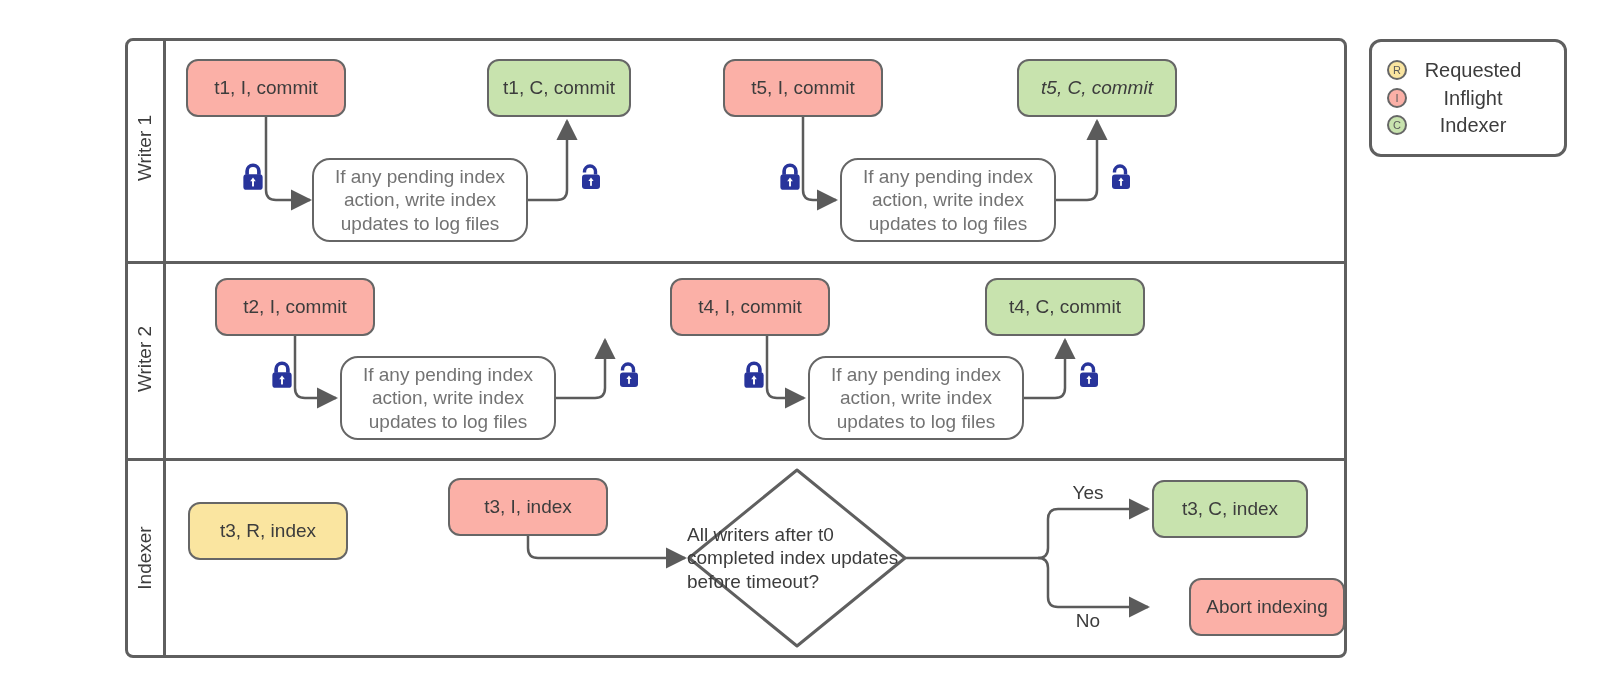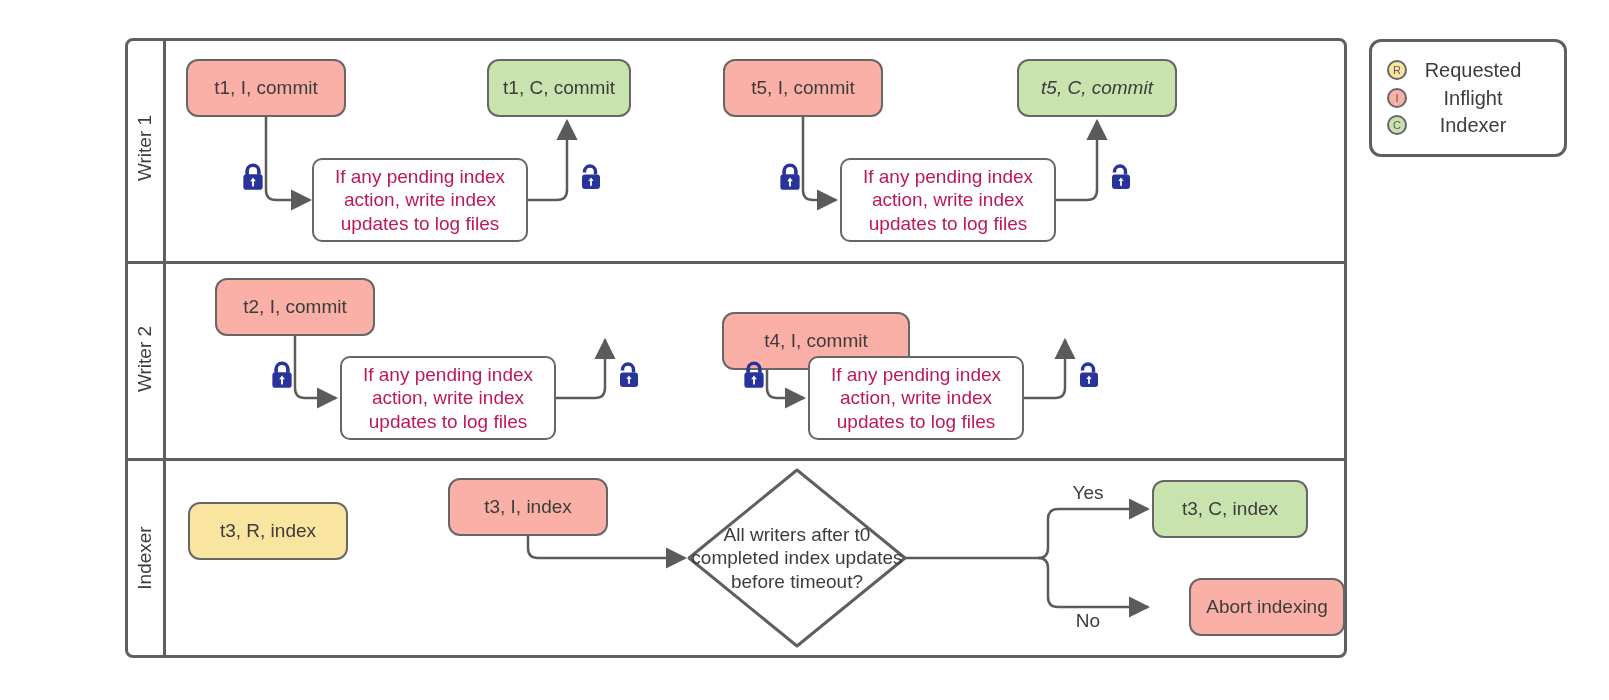--- a/index.html
+++ b/index.html
@@ -14,24 +14,24 @@
   .hline{position:absolute;left:125px;width:1222px;height:0;border-top:3px solid #5f5f5f;}
   .lane-label{position:absolute;transform:translate(-50%,-50%) rotate(-90deg);
     font-size:19px;white-space:nowrap;color:#3c3c3c;}
   .node{position:absolute;box-sizing:border-box;height:58px;border:2.5px solid #666666;
     border-radius:12px;display:flex;align-items:center;justify-content:center;
     font-size:19px;color:#3c3c3c;}
   .inflight{background:#fbb0a7;}
   .commit{background:#c8e3ae;}
   .requested{background:#fae5a0;margin-top:24px;}
   .note{position:absolute;box-sizing:border-box;width:216px;height:84px;background:#ffffff;
-    border:2.5px solid #666666;border-radius:10px;display:flex;align-items:center;justify-content:center;
-    text-align:center;font-size:19px;line-height:1.22;color:#be185d;padding:0 4px;}
+    border:2.5px solid #666666;border-radius:18px;display:flex;align-items:center;justify-content:center;
+    text-align:center;font-size:19px;line-height:1.22;color:#737373;padding:0 4px;}
   .diamond-text{position:absolute;left:687px;top:472px;width:220px;height:172px;
-    display:flex;align-items:center;justify-content:center;text-align:center;
+    display:flex;align-items:center;justify-content:center;
     font-size:19px;line-height:1.22;color:#3c3c3c;}
   .edge-label{position:absolute;width:56px;text-align:center;font-size:19px;color:#3c3c3c;}
   .lock{position:absolute;width:26px;height:30px;}
   .legend{position:absolute;left:1369px;top:39px;width:198px;height:118px;box-sizing:border-box;
     border:3px solid #5f5f5f;border-radius:12px;background:#ffffff;}
   .legend-dot{position:absolute;width:20px;height:20px;border:2px solid #666666;border-radius:50%;
     box-sizing:border-box;display:flex;align-items:center;justify-content:center;
     font-size:11px;color:#5a5a5a;}
   .legend-label{position:absolute;left:1408px;width:130px;text-align:center;font-size:20px;color:#3c3c3c;}
 </style>
@@ -73,21 +73,22 @@
 
   <div class="node inflight" style="left:186px;top:59px;width:160px;">t1, I, commit</div>
   <div class="node commit" style="left:487px;top:59px;width:144px;">t1, C, commit</div>
   <div class="note" style="left:312px;top:158px;">If any pending index action, write index updates to log files</div>
   <div class="node inflight" style="left:723px;top:59px;width:160px;">t5, I, commit</div>
   <div class="node commit" style="left:1017px;top:59px;width:160px;font-style:italic;">t5, C, commit</div>
   <div class="note" style="left:840px;top:158px;">If any pending index action, write index updates to log files</div>
 
   <div class="node inflight" style="left:215px;top:278px;width:160px;">t2, I, commit</div>
   <div class="note" style="left:340px;top:356px;">If any pending index action, write index updates to log files</div>
-  <div class="node inflight" style="left:722px;top:278px;width:188px;margin-top:34px;">t4, I, commit</div>
+  <div class="node inflight" style="left:670px;top:278px;width:160px;">t4, I, commit</div>
+  <div class="node commit" style="left:985px;top:278px;width:160px;">t4, C, commit</div>
   <div class="note" style="left:808px;top:356px;">If any pending index action, write index updates to log files</div>
 
   <div class="node requested" style="left:188px;top:478px;width:160px;">t3, R, index</div>
   <div class="node inflight" style="left:448px;top:478px;width:160px;">t3, I, index</div>
   <div class="diamond-text">All writers after t0 completed index updates before timeout?</div>
   <div class="edge-label" style="left:1060px;top:482px;">Yes</div>
   <div class="edge-label" style="left:1060px;top:610px;">No</div>
   <div class="node commit" style="left:1152px;top:480px;width:156px;">t3, C, index</div>
   <div class="node inflight" style="left:1152px;top:578px;width:156px;margin-left:37px;">Abort indexing</div>
 

